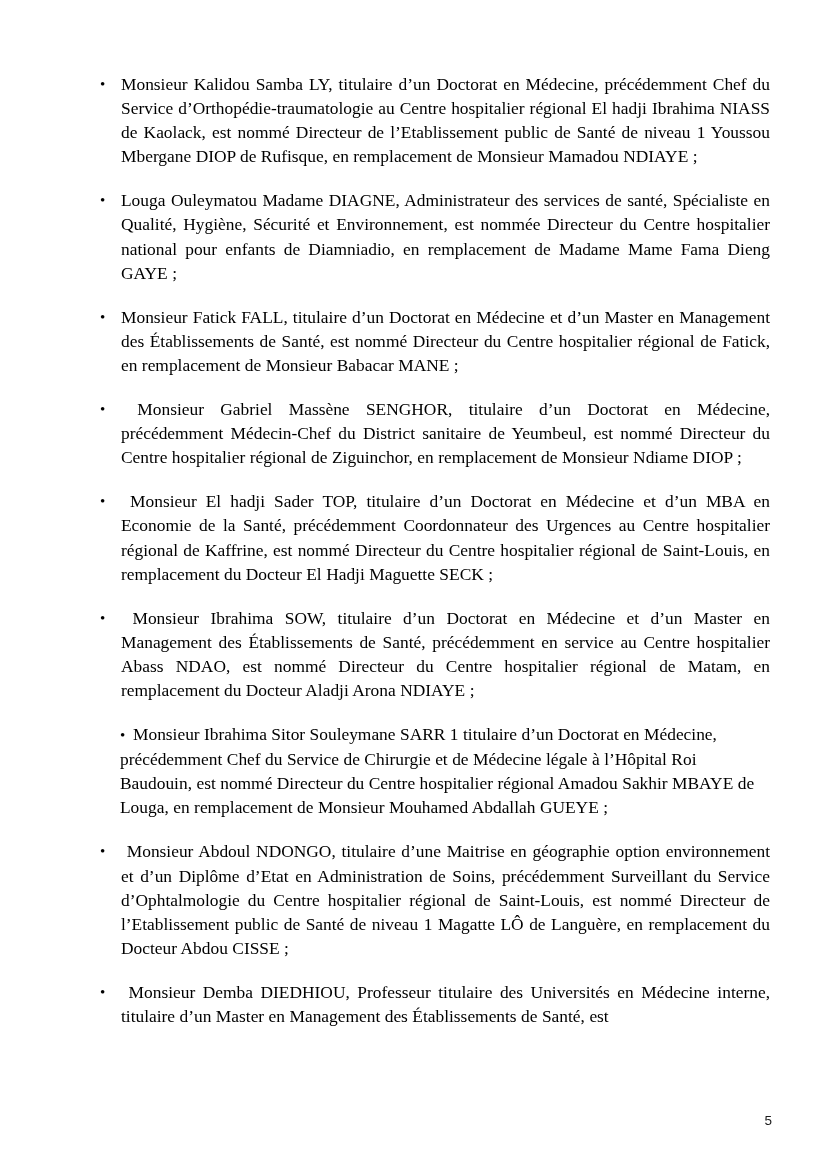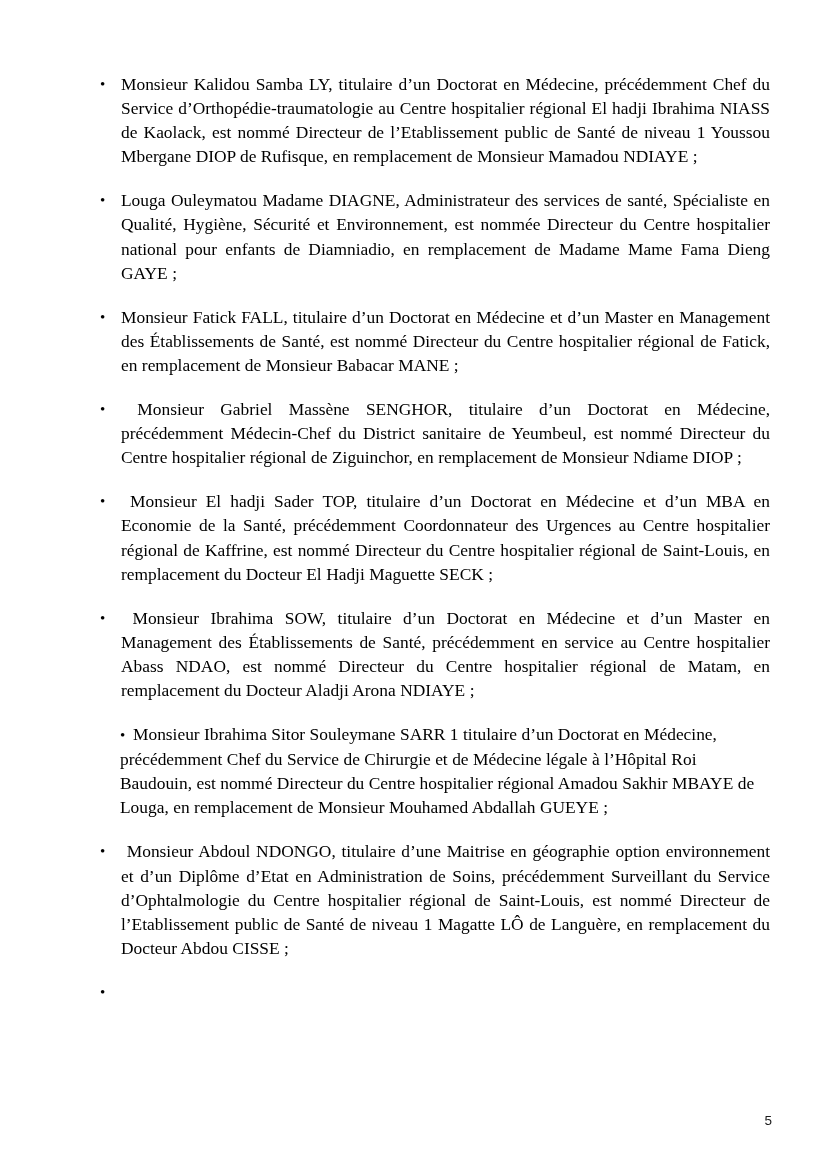--- a/index.html
+++ b/index.html
@@ -97,17 +97,17 @@
 <div class="page">
   <div class="body-column" id="column">
       <p class="para"><span class="bullet">•</span><span class="text"><span>Monsieur </span><strong class="name">Kalidou Samba LY,</strong><span> titulaire d’un Doctorat en Médecine, précédemment Chef du Service d’Orthopédie-traumatologie au Centre hospitalier régional El hadji Ibrahima NIASS de Kaolack, est nommé Directeur de l’Etablissement public de Santé de niveau 1 Youssou Mbergane DIOP de Rufisque, en remplacement de Monsieur Mamadou NDIAYE ;</span></span></p>
       <p class="para"><span class="bullet">•</span><span class="text"><span>Louga </span><strong class="name">Ouleymatou Madame DIAGNE,</strong><span> Administrateur des services de santé, Spécialiste en Qualité, Hygiène, Sécurité et Environnement, est nommée Directeur du Centre hospitalier national pour enfants de Diamniadio, en remplacement de Madame Mame Fama Dieng GAYE ;</span></span></p>
       <p class="para"><span class="bullet">•</span><span class="text"><span>Monsieur </span><strong class="name">Fatick FALL,</strong><span> titulaire d’un Doctorat en Médecine et d’un Master en Management des Établissements de Santé, est nommé Directeur du Centre hospitalier régional de Fatick, en remplacement de Monsieur Babacar MANE ;</span></span></p>
       <p class="para lead-gap"><span class="bullet">•</span><span class="text"><span>Monsieur </span><strong class="name">Gabriel Massène SENGHOR,</strong><span> titulaire d’un Doctorat en Médecine, précédemment Médecin-Chef du District sanitaire de Yeumbeul, est nommé Directeur du Centre hospitalier régional de Ziguinchor, en remplacement de Monsieur Ndiame DIOP ;</span></span></p>
       <p class="para lead-gap"><span class="bullet">•</span><span class="text"><span>Monsieur </span><strong class="name">El hadji Sader TOP,</strong><span> titulaire d’un Doctorat en Médecine et d’un MBA en Economie de la Santé, précédemment Coordonnateur des Urgences au Centre hospitalier régional de Kaffrine, est nommé Directeur du Centre hospitalier régional de Saint-Louis, en remplacement du Docteur El Hadji Maguette SECK ;</span></span></p>
       <p class="para lead-gap"><span class="bullet">•</span><span class="text"><span>Monsieur </span><strong class="name">Ibrahima SOW,</strong><span> titulaire d’un Doctorat en Médecine et d’un Master en Management des Établissements de Santé, précédemment en service au Centre hospitalier Abass NDAO, est nommé Directeur du Centre hospitalier régional de Matam, en remplacement du Docteur Aladji Arona NDIAYE ;</span></span></p>
       <p class="para flush"><span class="bullet">•</span><span class="text"><span>Monsieur </span><strong class="name">Ibrahima Sitor Souleymane SARR 1</strong><span> titulaire d’un Doctorat en Médecine, précédemment Chef du Service de Chirurgie et de Médecine légale à l’Hôpital Roi Baudouin, est nommé Directeur du Centre hospitalier régional Amadou Sakhir MBAYE de Louga, en remplacement de Monsieur Mouhamed Abdallah GUEYE ;</span></span></p>
       <p class="para lead-gap"><span class="bullet">•</span><span class="text"><span>Monsieur </span><strong class="name">Abdoul NDONGO,</strong><span> titulaire d’une Maitrise en géographie option environnement et d’un Diplôme d’Etat en Administration de Soins, précédemment Surveillant du Service d’Ophtalmologie du Centre hospitalier régional de Saint-Louis, est nommé Directeur de l’Etablissement public de Santé de niveau 1 Magatte LÔ de Languère, en remplacement du Docteur Abdou CISSE ;</span></span></p>
-      <p class="para lead-gap"><span class="bullet">•</span></p>
+      <p class="para lead-gap"><span class="bullet">•</span><span class="text"><span>Monsieur </span><strong class="name">Demba DIEDHIOU</strong><span>, Professeur titulaire des Universités en Médecine interne, titulaire d’un Master en Management des Établissements de Santé, est</span></span></p>
     </div>
 
   <div class="page-number">5</div>
 </div>
 
 </body></html>

